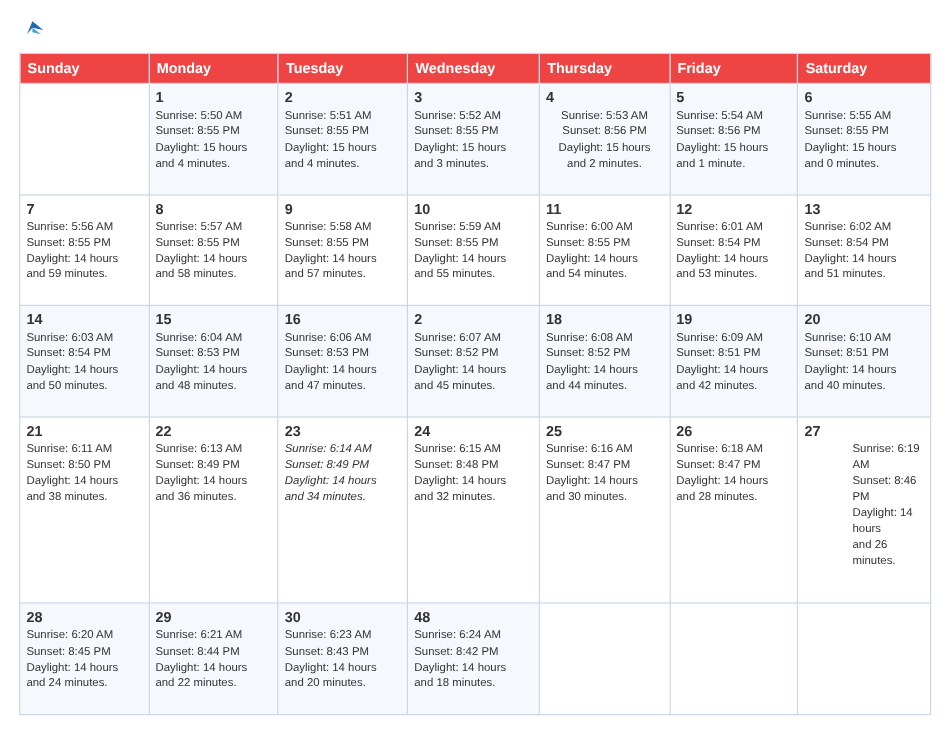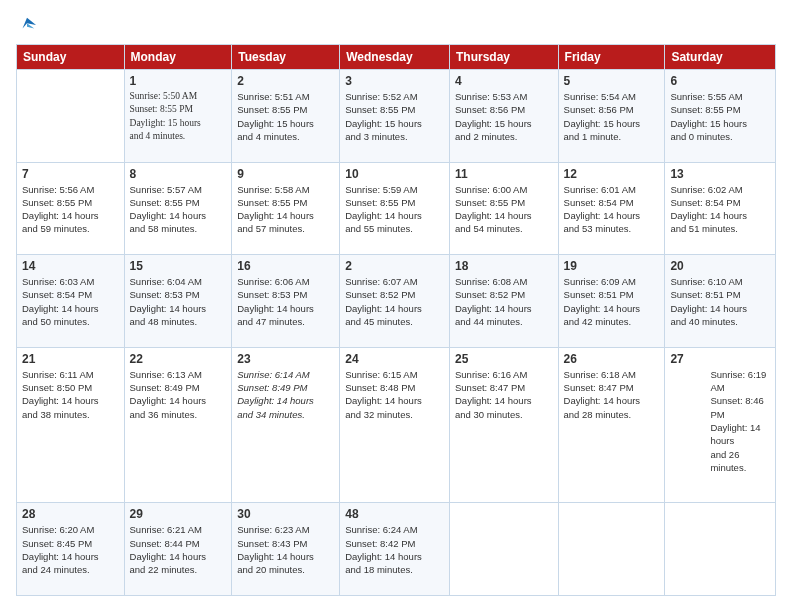--- a/index.html
+++ b/index.html
@@ -58,21 +58,21 @@
     .subtitle {
       font-size: 14px;
       color: #555;
     }
     .calendar {
       width: 100%;
       border-collapse: collapse;
       flex: 1;
     }
     .calendar th {
-      background-color: #b91c1c;
+      background-color: #ef4444;
       color: #fff;
       text-align: left;
       padding: 5px 6px;
       font-size: 12px;
       border: 1px solid #c8d8e8;
     }
     .calendar td {
       border: 1px solid #c8d8e8;
       vertical-align: top;
       padding: 4px 5px;
@@ -132,42 +132,42 @@
           <th>Thursday</th>
           <th>Friday</th>
           <th>Saturday</th>
         </tr>
     </thead>
     <tbody id="calendar-body">
     <tr>
           <td class="empty-cell"></td>
           <td>
             <span class="day-num">1</span>
-            <div class="day-info" style="white-space: pre-line; font-family: Liberation Serif, serif;">Sunrise: 5:50 AM
+            <div class="day-info" style="white-space: pre-line;">Sunrise: 5:50 AM
 Sunset: 8:55 PM
 Daylight: 15 hours
 and 4 minutes.</div>
           </td>
           <td>
             <span class="day-num">2</span>
             <div class="day-info" style="white-space: pre-line;">Sunrise: 5:51 AM
 Sunset: 8:55 PM
 Daylight: 15 hours
 and 4 minutes.</div>
           </td>
           <td>
             <span class="day-num">3</span>
             <div class="day-info" style="white-space: pre-line;">Sunrise: 5:52 AM
 Sunset: 8:55 PM
 Daylight: 15 hours
 and 3 minutes.</div>
           </td>
           <td>
             <span class="day-num">4</span>
-            <div class="day-info" style="white-space: pre-line;">Sunrise: 5:53 AM
+            <div class="day-info" style="white-space: pre-line; text-align: center;">Sunrise: 5:53 AM
 Sunset: 8:56 PM
 Daylight: 15 hours
 and 2 minutes.</div>
           </td>
           <td>
             <span class="day-num">5</span>
             <div class="day-info" style="white-space: pre-line;">Sunrise: 5:54 AM
 Sunset: 8:56 PM
 Daylight: 15 hours
 and 1 minute.</div>

